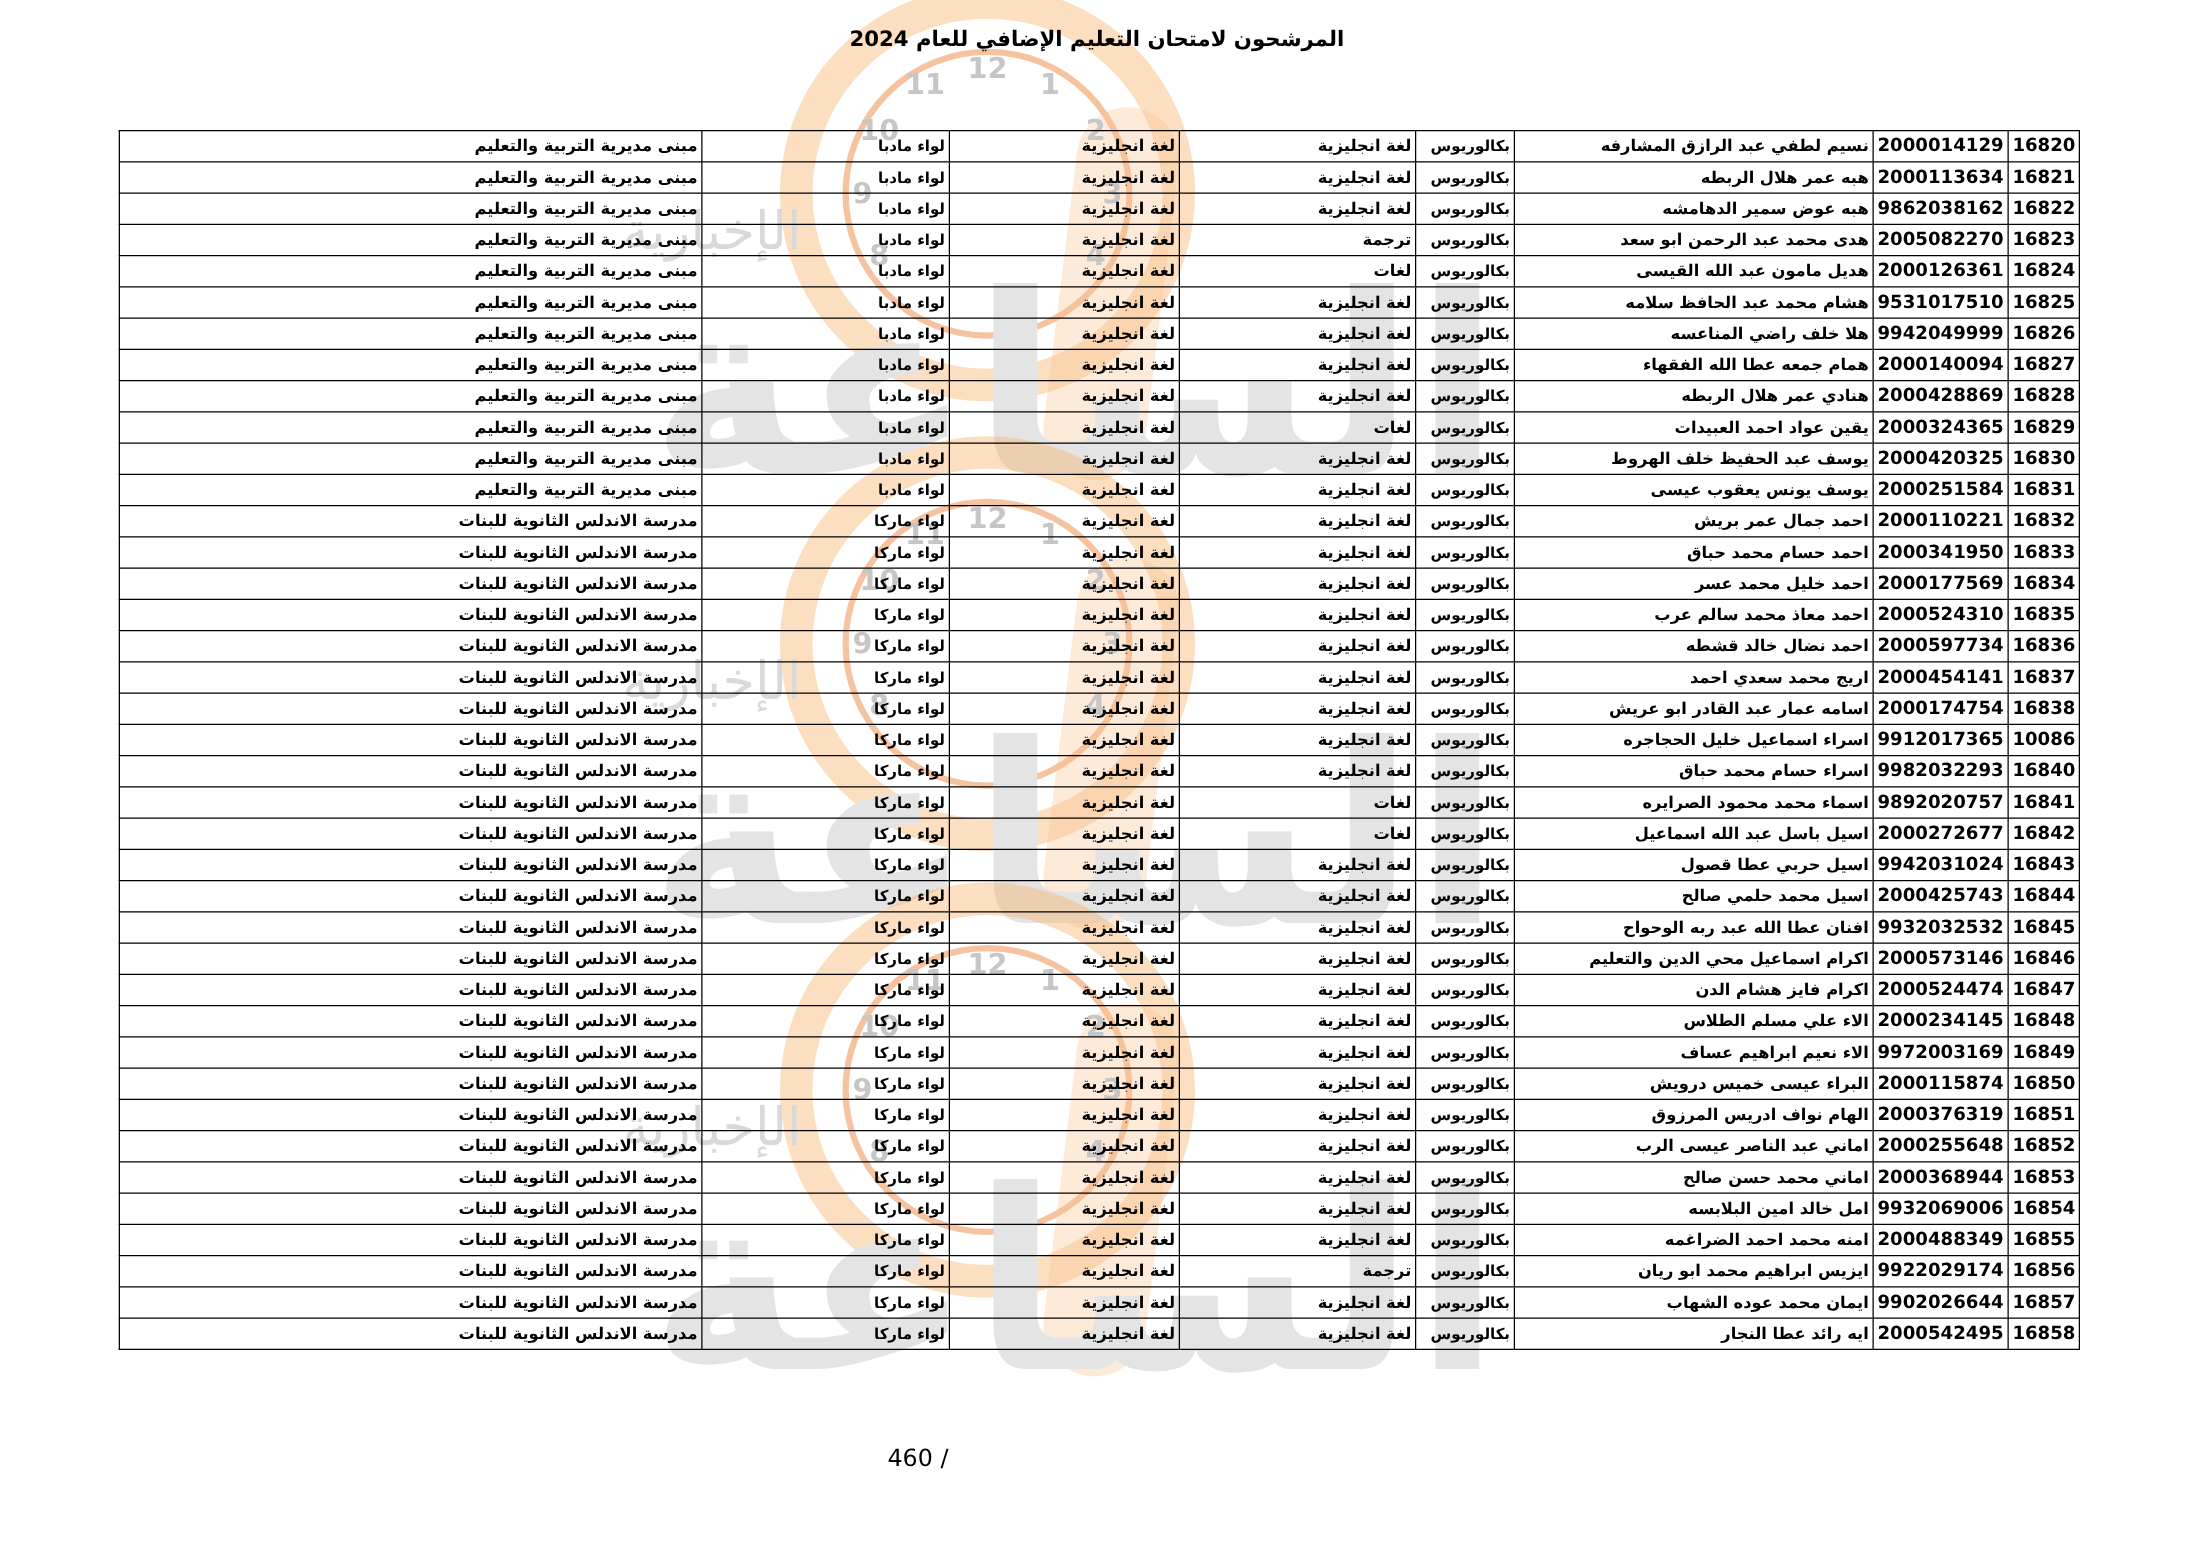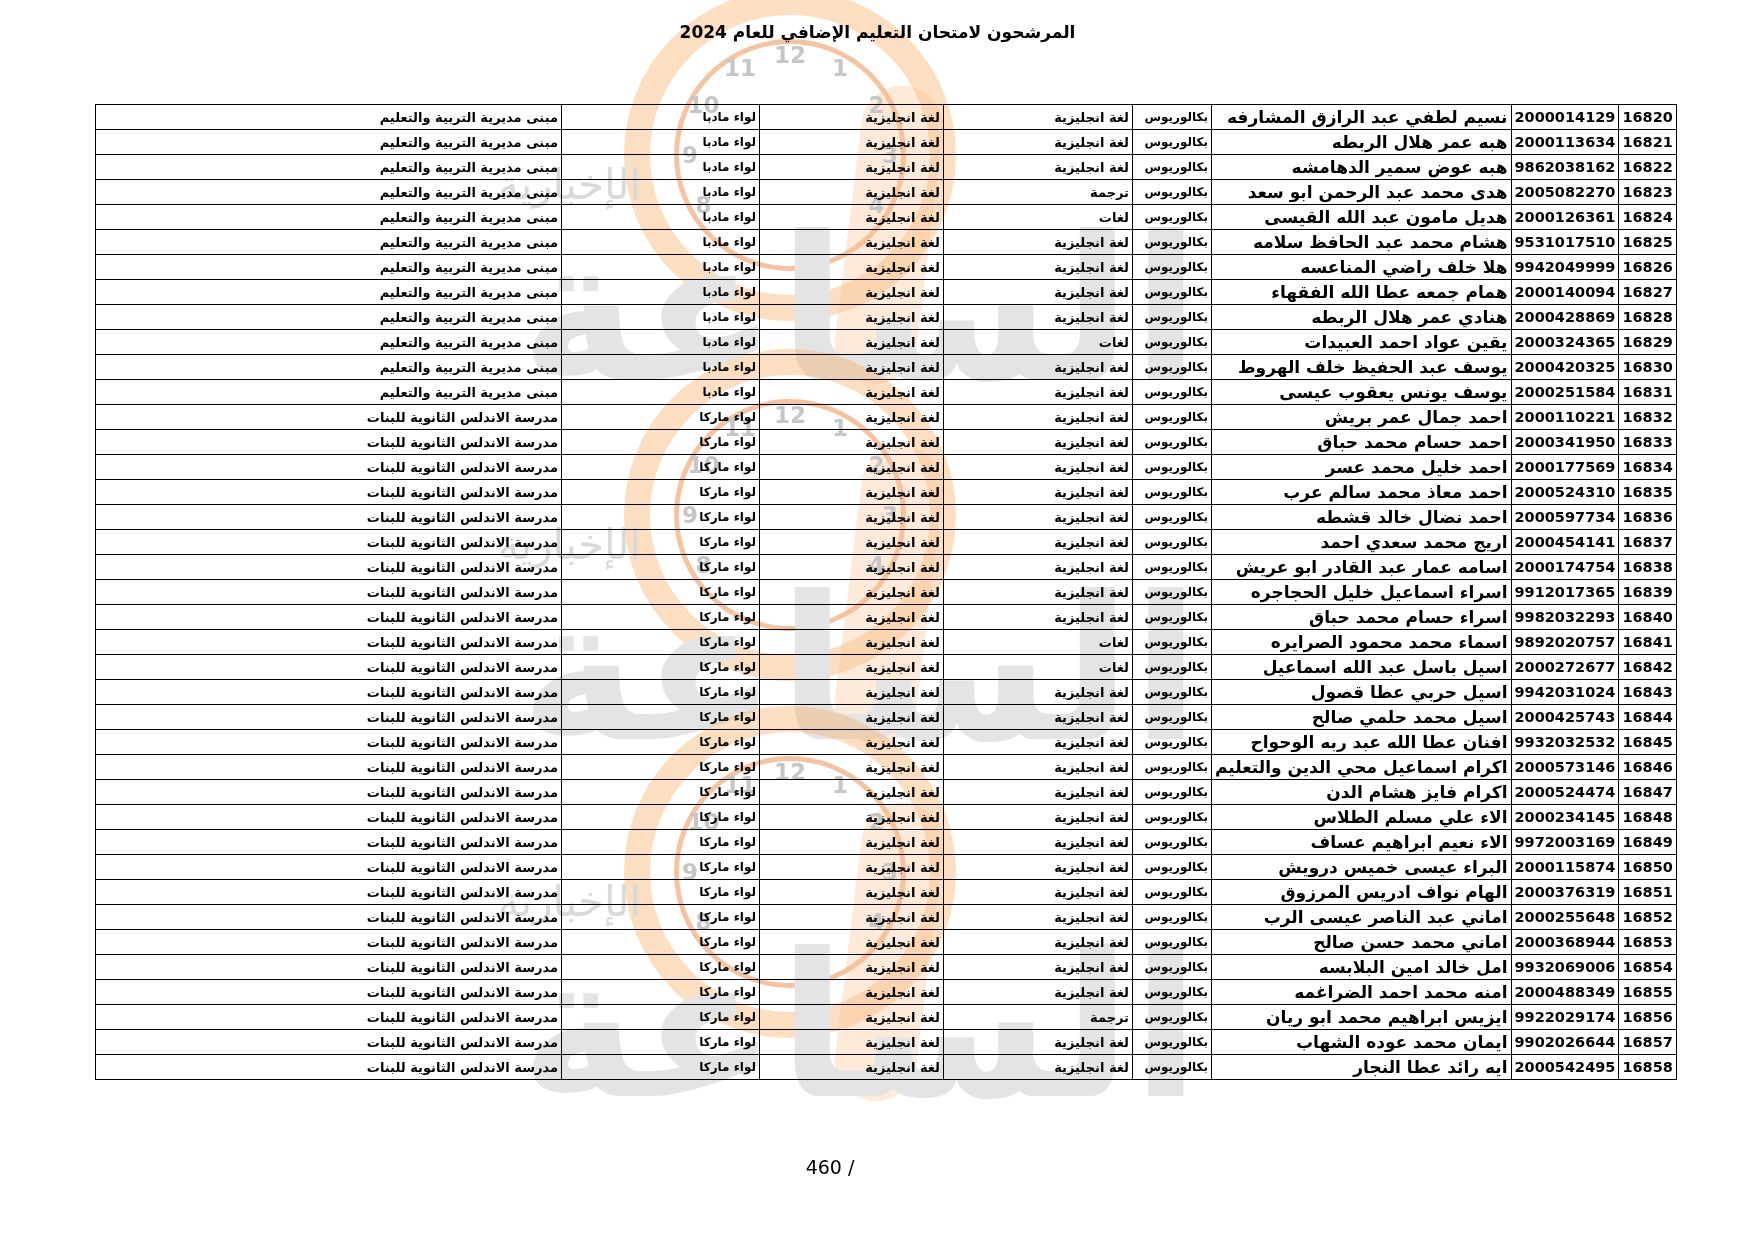--- a/index.html
+++ b/index.html
@@ -27,29 +27,29 @@
     border-collapse:collapse;table-layout:fixed;direction:rtl;
     background:transparent;
   }
   table.listing td{
     border:1.5px solid #000;height:24px;padding:0 3px;
     font-weight:bold;color:#000;white-space:nowrap;overflow:hidden;
     text-align:right;vertical-align:middle;background:transparent;
   }
   td.c-serial{width:49px;font-size:14.5px;}
   td.c-id{width:100px;font-size:14.5px;}
-  td.c-name{width:280px;font-size:17px;}
+  td.c-name{width:280px;font-size:13px;}
   td.c-degree{width:72px;font-size:12px;margin-left:44px;}
   td.c-spec{width:182px;font-size:13px;}
   td.c-subject{width:177px;font-size:13px;font-weight:800;}
   td.c-district{width:191px;font-size:12px;}
   td.c-center{width:459px;font-size:13px;}
   #page-footer{
     position:absolute;top:1156px;left:710px;width:240px;z-index:2;
-    text-align:center;font-size:19px;color:#000;direction:ltr;
+    font-size:19px;color:#000;direction:ltr;
   }
 </style>
 </head>
 <body>
 
 <div id="watermark">
     <div class="wm-ring outer" style="left: 624px; top: -11px;"></div>
     <div class="wm-ring inner" style="left: 674px; top: 39px;"></div>
     <div class="wm-swoosh" style="left: 848px; top: 85px;"></div>
     <span class="wm-num" style="left: 790px; top: 55px;">12</span>
@@ -282,21 +282,21 @@
           <td class="c-serial">16838</td>
           <td class="c-id">2000174754</td>
           <td class="c-name">اسامه عمار عبد القادر ابو عريش</td>
           <td class="c-degree">بكالوريوس</td>
           <td class="c-spec">لغة انجليزية</td>
           <td class="c-subject">لغة انجليزية</td>
           <td class="c-district">لواء ماركا</td>
           <td class="c-center">مدرسة الاندلس الثانوية للبنات</td>
         </tr>
         <tr>
-          <td class="c-serial">16839</td>
+          <td class="c-serial">10086</td>
           <td class="c-id">9912017365</td>
           <td class="c-name">اسراء اسماعيل خليل الحجاجره</td>
           <td class="c-degree">بكالوريوس</td>
           <td class="c-spec">لغة انجليزية</td>
           <td class="c-subject">لغة انجليزية</td>
           <td class="c-district">لواء ماركا</td>
           <td class="c-center">مدرسة الاندلس الثانوية للبنات</td>
         </tr>
         <tr>
           <td class="c-serial">16840</td>

